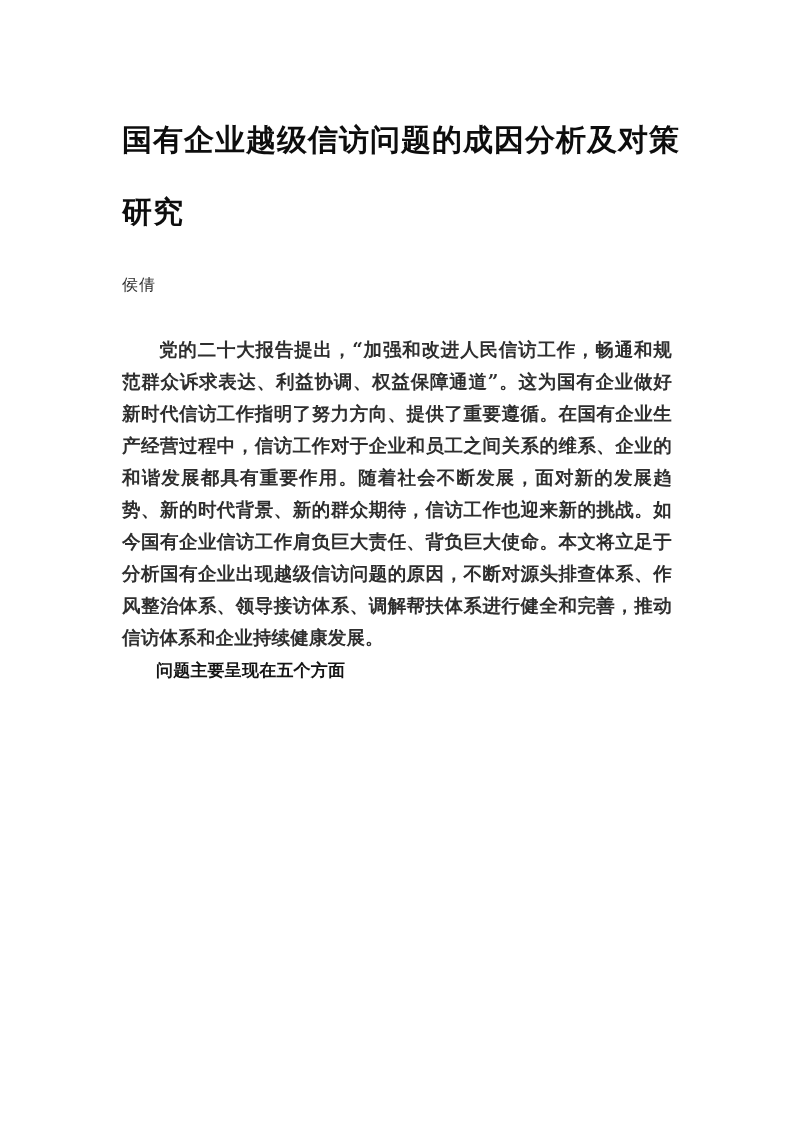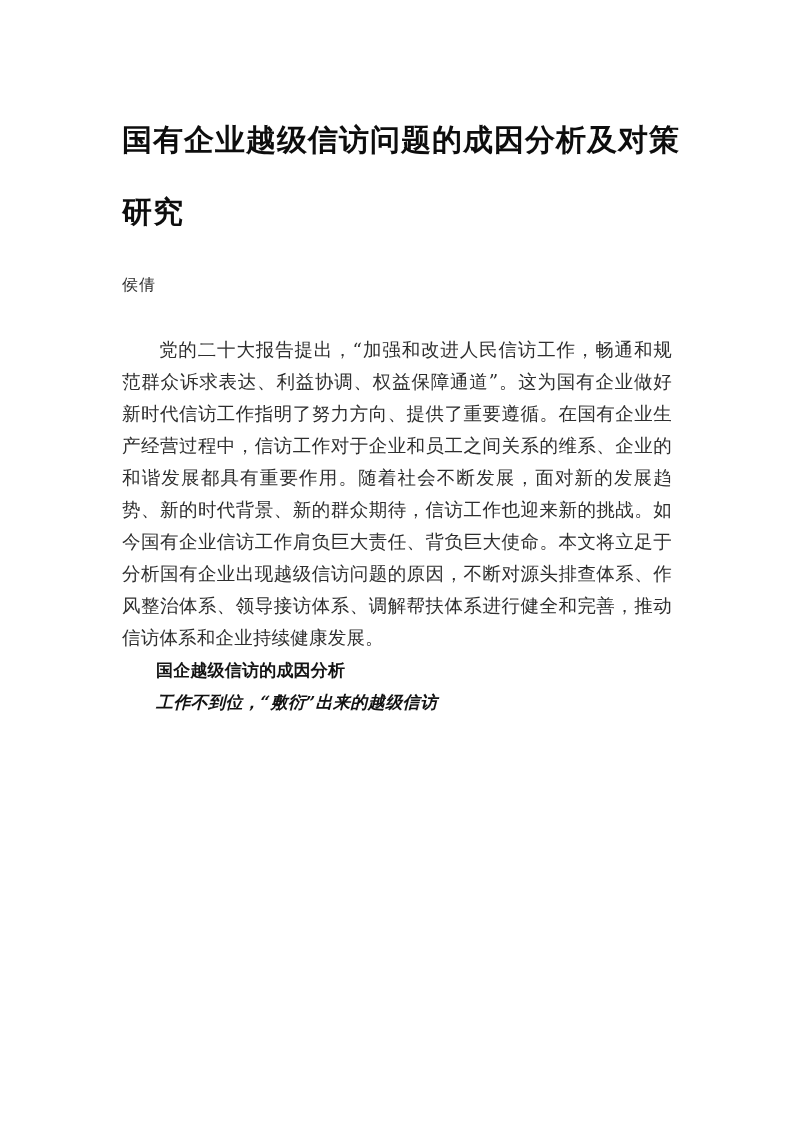--- a/index.html
+++ b/index.html
@@ -75,20 +75,21 @@
     margin: 0;
     padding: 0;
     font-family: "DejaVu Serif", "Liberation Serif", serif;
     font-size: 18.5px;
     line-height: 32px;
     text-align: justify;
     text-justify: inter-character;
     text-indent: 2em;
     color: #2e2e2e;
     letter-spacing: 0.2px;
+    font-weight: bold;
   }
   .para-first {
     margin-top: 34px;
   }
 
   
   .section-heading {
     margin: 0;
     padding: 0;
     font-family: "DejaVu Sans", "Liberation Sans", sans-serif;
@@ -124,20 +125,19 @@
 
     <h1 class="doc-title">
       <span class="title-line-1">国有企业越级信访问题的成因分析及对策</span>
       <span class="title-line-2">研究</span>
     </h1>
 
     <p class="author">侯倩</p>
 
     <p class="body-para para-first">党的二十大报告提出，“加强和改进人民信访工作，畅通和规范群众诉求表达、利益协调、权益保障通道”。这为国有企业做好新时代信访工作指明了努力方向、提供了重要遵循。在国有企业生产经营过程中，信访工作对于企业和员工之间关系的维系、企业的和谐发展都具有重要作用。随着社会不断发展，面对新的发展趋势、新的时代背景、新的群众期待，信访工作也迎来新的挑战。如今国有企业信访工作肩负巨大责任、背负巨大使命。本文将立足于分析国有企业出现越级信访问题的原因，不断对源头排查体系、作风整治体系、领导接访体系、调解帮扶体系进行健全和完善，推动信访体系和企业持续健康发展。</p>
 
-    <h2 class="section-heading">国企越级信访的成因分析</h2>
+    <h2 class="section-heading">问题主要呈现在五个方面</h2>
 
 
-    <h3 class="sub-heading">工作不到位，“敷衍”出来的越级信访</h3>
 
 
   </div>
 </div>
 
 </body></html>

